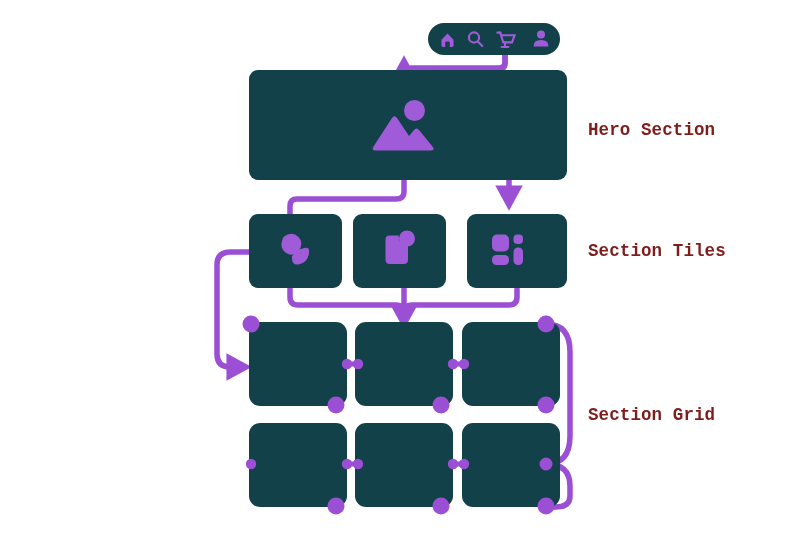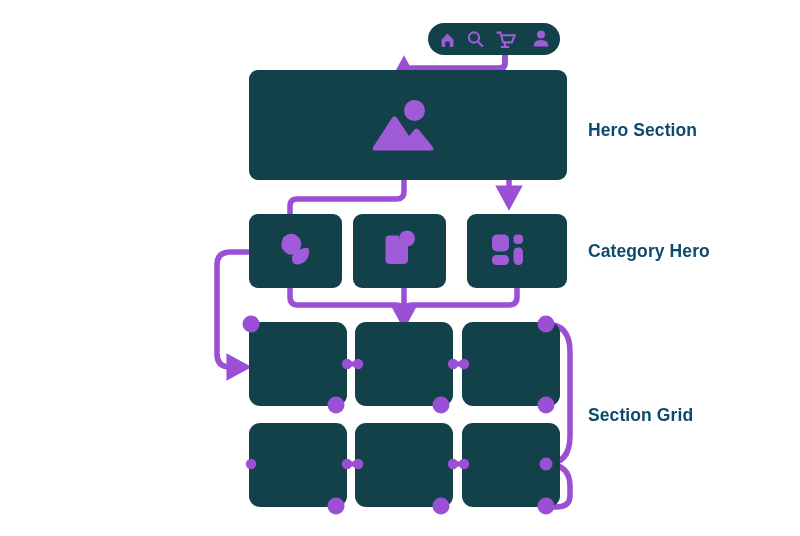--- a/index.html
+++ b/index.html
@@ -22,24 +22,24 @@
     height: 536px;
   }
   .diagram-svg {
     position: absolute;
     left: 0; top: 0;
     width: 800px;
     height: 536px;
   }
   .label {
     position: absolute;
-    font-family: Liberation Sans, sans-serif;
+    font-family: Liberation Mono, monospace;
     font-size: 17.5px;
     font-weight: bold;
-    color: #0c4a6e;
+    color: #7f1d1d;
     white-space: nowrap;
     letter-spacing: 0.1px;
   }
   #label-hero   { left: 588px; top: 120px; }
   #label-cats   { left: 588px; top: 241px; }
   #label-grid   { left: 588px; top: 405px; }
 </style>
 </head>
 <body>
 
@@ -174,17 +174,17 @@
       <circle cx="347" cy="464" r="5.2"></circle>
       <circle cx="358" cy="464" r="5.2"></circle>
       <circle cx="453" cy="464" r="5.2"></circle>
       <circle cx="464" cy="464" r="5.2"></circle>
       <circle cx="546" cy="464" r="6.5"></circle>
     </g>
   </svg>
 
   <div class="label" id="label-hero">Hero Section</div>
 
-  <div class="label" id="label-cats">Category Hero</div>
+  <div class="label" id="label-cats">Section Tiles</div>
 
   <div class="label" id="label-grid">Section Grid</div>
 
 </div>
 
 </body></html>

